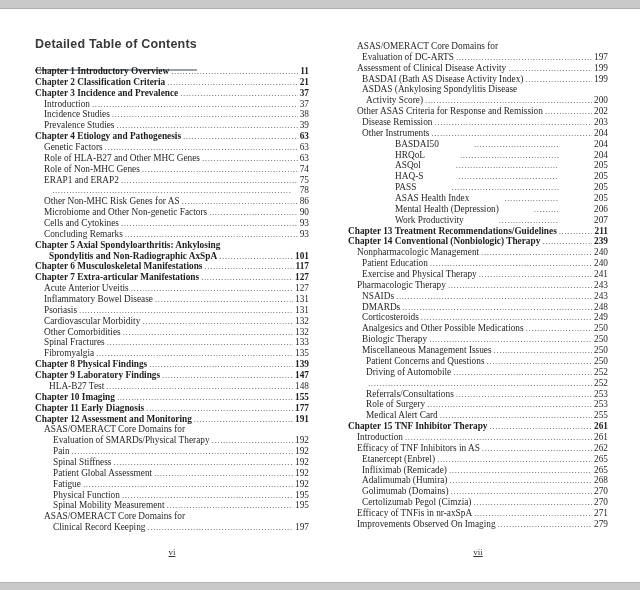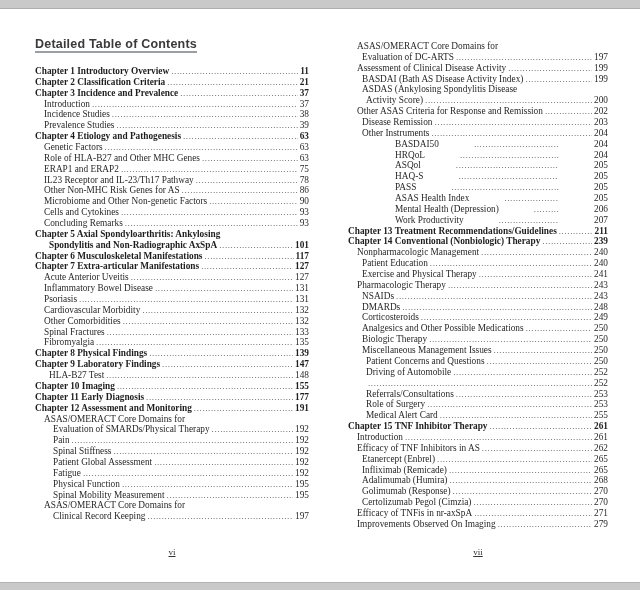--- a/index.html
+++ b/index.html
@@ -11,21 +11,21 @@
   }
   .viewer-bar { position:absolute; left:0; right:0; background:#c9c9c9; }
   .viewer-bar.top { top:0; height:8px; border-bottom:1px solid #aeaeae; }
   .viewer-bar.bottom { bottom:0; height:7px; border-top:1px solid #b2b2b2; }
 
   .toc-heading {
     position:absolute; left:35px; top:37px;
     font-family:"Liberation Sans", sans-serif;
     font-weight:bold; font-size:12.5px; color:#3a3a3a;
     letter-spacing:0.2px;
-    padding-bottom:0; border-bottom:2px solid #97a0a6;
+    padding-bottom:18px; border-bottom:2px solid #97a0a6;
   }
 
   .toc-col { position:absolute; }
   .toc-col.left  { left:35px;  top:66px; width:274px; }
   .toc-col.right { left:348px; top:41px; width:260px; }
 
   .row {
     display:flex; align-items:baseline;
     font-size:9.3px; line-height:10.86px;
     color:#282828;
@@ -103,26 +103,30 @@
       <span class="label">Genetic Factors</span>
       <span class="leader"></span>
       <span class="page">63</span>
     </div>
     <div class="row lv1">
       <span class="label">Role of HLA-B27 and Other MHC Genes</span>
       <span class="leader"></span>
       <span class="page">63</span>
     </div>
     <div class="row lv1">
+      <span class="label">Role of Non-MHC Genes</span>
+      <span class="leader"></span>
+      <span class="page">74</span>
+    </div>
+    <div class="row lv1">
       <span class="label">ERAP1 and ERAP2</span>
       <span class="leader"></span>
       <span class="page">75</span>
     </div>
     <div class="row lv1">
-      <span class="label">IL23 Receptor and IL-23/Th17 Pathway</span>
       <span class="leader"></span>
       <span class="page">78</span>
     </div>
     <div class="row lv1">
       <span class="label">Other Non-MHC Risk Genes for AS</span>
       <span class="leader"></span>
       <span class="page">86</span>
     </div>
     <div class="row lv1">
       <span class="label">Microbiome and Other Non-genetic Factors</span>
@@ -465,21 +469,21 @@
       <span class="label">Infliximab (Remicade)</span>
       <span class="leader"></span>
       <span class="page">265</span>
     </div>
     <div class="row lv2">
       <span class="label">Adalimumab (Humira)</span>
       <span class="leader"></span>
       <span class="page">268</span>
     </div>
     <div class="row lv2">
-      <span class="label">Golimumab (Response)</span>
+      <span class="label">Golimumab (Domains)</span>
       <span class="leader"></span>
       <span class="page">270</span>
     </div>
     <div class="row lv2">
       <span class="label">Certolizumab Pegol (Cimzia)</span>
       <span class="leader"></span>
       <span class="page">270</span>
     </div>
     <div class="row lv1">
       <span class="label">Efficacy of TNFis in nr-axSpA</span>

